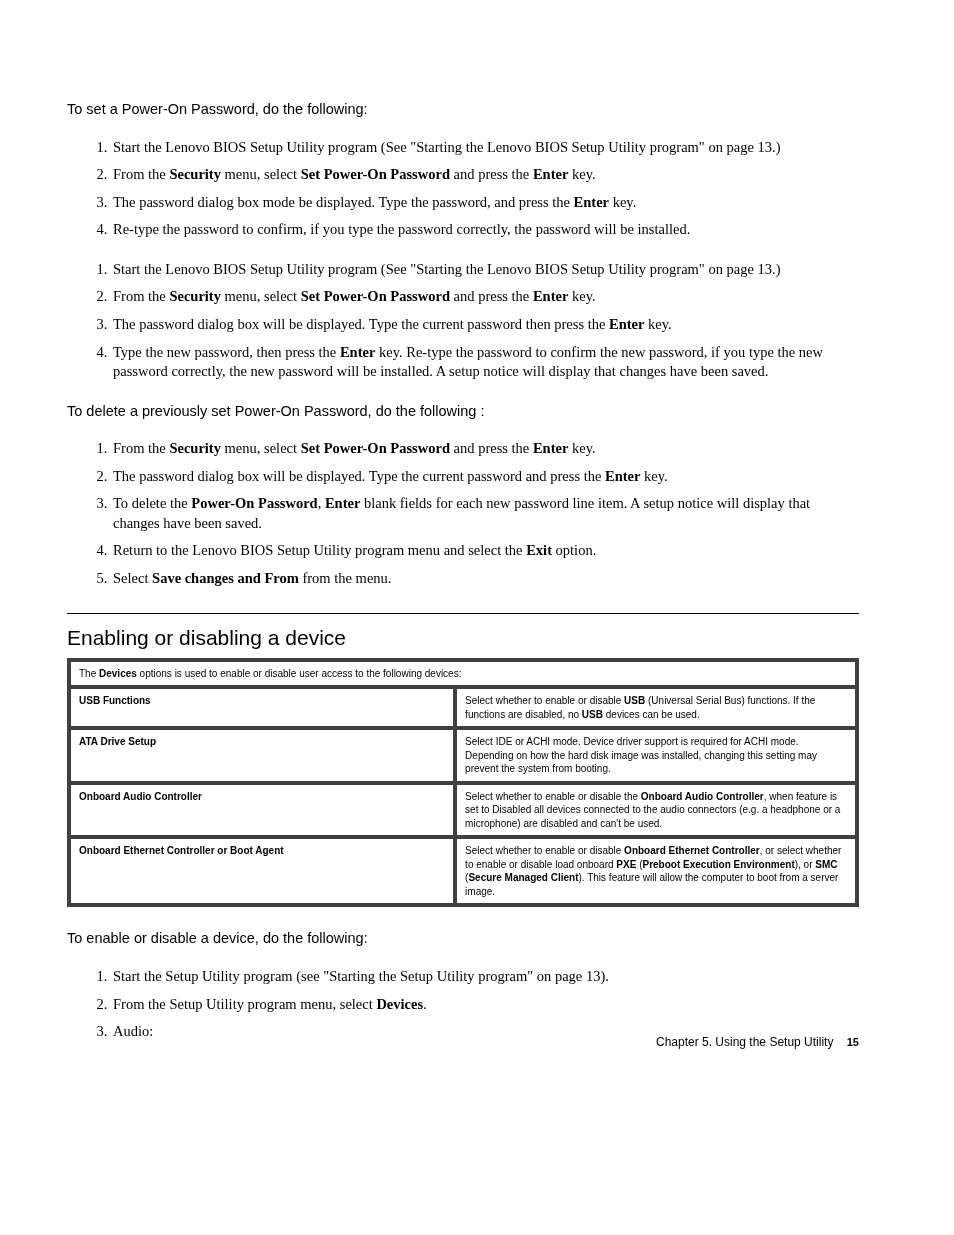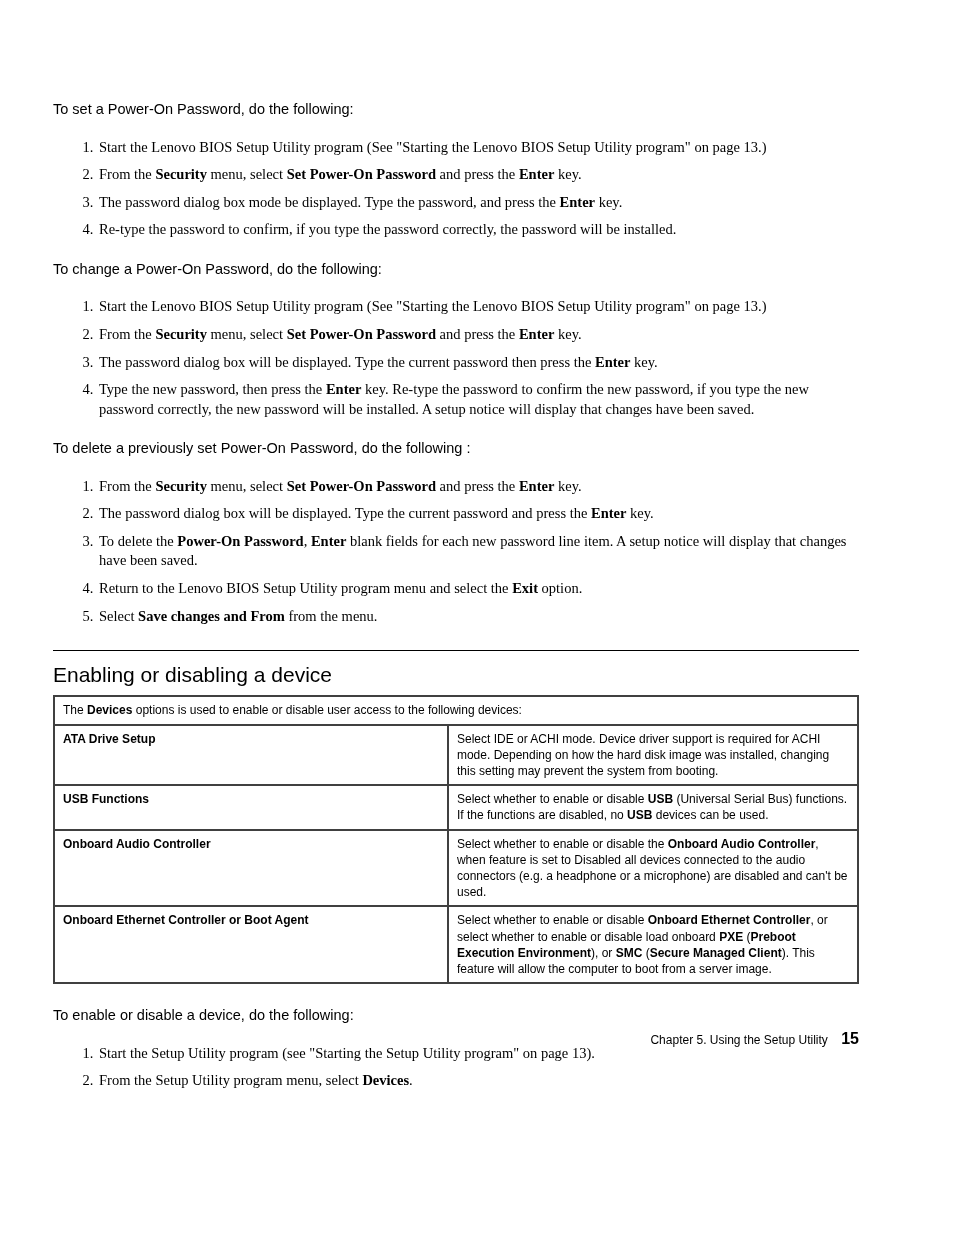--- a/index.html
+++ b/index.html
@@ -8,21 +8,21 @@
     background: #fff;
     font-family: Arial, Helvetica, sans-serif;
     color: #000;
     font-size: 14.5px;
     line-height: 1.35;
   }
   .page {
     width: 954px;
     height: 1088px;
     box-sizing: border-box;
-    padding: 100px 95px 0 53px;
+    padding: 100px 95px 0 67px;
     position: relative;
   }
   p.intro {
     margin: 0 0 6px 0;
   }
   ol {
     margin: 18px 0 20px 0;
     padding-left: 44px;
     font-family: Liberation Serif, serif;
   }
@@ -42,59 +42,58 @@
     margin: 24px 0 6px 0;
     border-top: 1.5px solid #000;
     padding-top: 10px;
   }
   table.devtable {
     border-collapse: collapse;
     width: 100%;
     margin-bottom: 22px;
   }
   table.devtable td {
-    border: 2px solid #404040;
+    border: 4px solid #404040;
     padding: 5px 8px;
     vertical-align: top;
-    font-size: 12px;
+    font-size: 10px;
     line-height: 1.35;
   }
   table.devtable td.left {
     width: 49%;
     font-weight: bold;
   }
   table.devtable tr.header td {
     font-weight: normal;
   }
   .footer {
     position: absolute;
     bottom: 38px;
     right: 95px;
     font-size: 12px;
   }
   .footer .pagenum {
     font-weight: bold;
-    font-size: 16px;
+    font-size: 11px;
     margin-left: 10px;
   }
 </style>
 </head>
 <body>
 
 <div class="page">
 
   <p class="intro">To set a Power-On Password, do the following:</p>
   <ol>
     <li><span>Start the Lenovo BIOS Setup Utility program (See "Starting the Lenovo BIOS Setup Utility program" on page 13.)</span></li>
     <li><span>From the </span><span class="bold">Security</span><span> menu, select </span><span class="bold">Set Power-On Password</span><span> and press the </span><span class="bold">Enter</span><span> key.</span></li>
     <li><span>The password dialog box mode be displayed. Type the password, and press the </span><span class="bold">Enter</span><span> key.</span></li>
     <li><span>Re-type the password to confirm, if you type the password correctly, the password will be installed.</span></li>
   </ol>
 
-  <p class="intro">To change a Power-On Password, do the following:</p>
   <ol>
     <li><span>Start the Lenovo BIOS Setup Utility program (See "Starting the Lenovo BIOS Setup Utility program" on page 13.)</span></li>
     <li><span>From the </span><span class="bold">Security</span><span> menu, select </span><span class="bold">Set Power-On Password</span><span> and press the </span><span class="bold">Enter</span><span> key.</span></li>
     <li><span>The password dialog box will be displayed. Type the current password then press the </span><span class="bold">Enter</span><span> key.</span></li>
     <li><span>Type the new password, then press the </span><span class="bold">Enter</span><span> key. Re-type the password to confirm the new password, if you type the new password correctly, the new password will be installed. A setup notice will display that changes have been saved.</span></li>
   </ol>
 
   <p class="intro">To delete a previously set Power-On Password, do the following :</p>
   <ol>
     <li><span>From the </span><span class="bold">Security</span><span> menu, select </span><span class="bold">Set Power-On Password</span><span> and press the </span><span class="bold">Enter</span><span> key.</span></li>
@@ -105,26 +104,26 @@
   </ol>
 
   <h2 class="section">Enabling or disabling a device</h2>
 
   <table class="devtable">
     <tbody>
         <tr class="header">
       <td colspan="2"><span>The </span><span class="bold">Devices</span><span> options is used to enable or disable user access to the following devices:</span></td>
     </tr>
     <tr>
+      <td class="left">USB Functions</td>
+      <td><span>Select whether to enable or disable </span><span class="bold">USB</span><span> (Universal Serial Bus) functions. If the functions are disabled, no </span><span class="bold">USB</span><span> devices can be used.</span></td>
+    </tr>
+    <tr>
       <td class="left">ATA Drive Setup</td>
       <td><span>Select IDE or ACHI mode. Device driver support is required for ACHI mode. Depending on how the hard disk image was installed, changing this setting may prevent the system from booting.</span></td>
-    </tr>
-    <tr>
-      <td class="left">USB Functions</td>
-      <td><span>Select whether to enable or disable </span><span class="bold">USB</span><span> (Universal Serial Bus) functions. If the functions are disabled, no </span><span class="bold">USB</span><span> devices can be used.</span></td>
     </tr>
     <tr>
       <td class="left">Onboard Audio Controller</td>
       <td><span>Select whether to enable or disable the </span><span class="bold">Onboard Audio Controller</span><span>, when feature is set to Disabled all devices connected to the audio connectors (e.g. a headphone or a microphone) are disabled and can't be used.</span></td>
     </tr>
     <tr>
       <td class="left">Onboard Ethernet Controller or Boot Agent</td>
       <td><span>Select whether to enable or disable </span><span class="bold">Onboard Ethernet Controller</span><span>, or select whether to enable or disable load onboard </span><span class="bold">PXE</span><span> (</span><span class="bold">Preboot Execution Environment</span><span>), or </span><span class="bold">SMC</span><span> (</span><span class="bold">Secure Managed Client</span><span>). This feature will allow the computer to boot from a server image.</span></td>
     </tr>
   </tbody>

